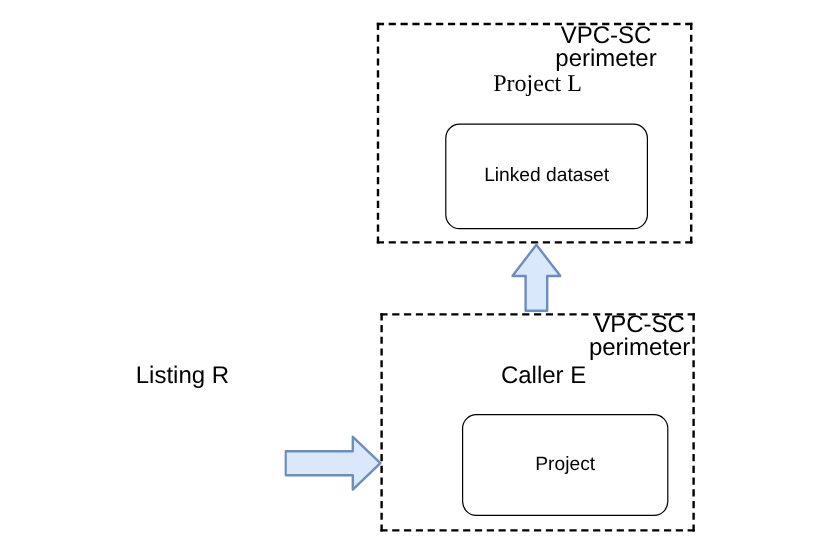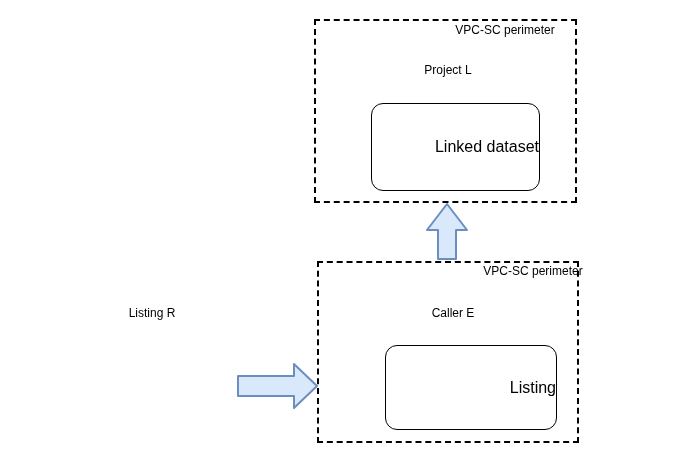--- a/index.html
+++ b/index.html
@@ -13,40 +13,40 @@
   .perimeter {
     position: absolute;
     box-sizing: border-box;
     border: 2px dashed #000;
     background: transparent;
   }
   .perimeter-top    { left: 314px; top: 19px;  width: 263px; height: 184px; }
   .perimeter-bottom { left: 317px; top: 261px; width: 262px; height: 182px; }
   .lbl {
     position: absolute;
-    font-size: 12px;
+    font-size: 20px;
     line-height: 19px;
     color: #000;
     text-align: center;
     white-space: normal;
   }
   .lbl-vpcsc-top    { left: 450px; top: 21px;  width: 110px; }
-  .lbl-project-l    { left: 393px; top: 61px;  width: 110px; white-space: nowrap; }
+  .lbl-project-l    { left: 393px; top: 61px;  width: 110px; white-space: nowrap; font-family: Liberation Serif, serif; }
   .lbl-vpcsc-bottom { left: 478px; top: 262px; width: 110px; }
   .lbl-project-e    { left: 398px; top: 304px; width: 110px; white-space: nowrap; }
   .lbl-project-r    { left: 97px;  top: 304px; width: 110px; white-space: nowrap; }
   .node {
     position: absolute;
     box-sizing: border-box;
     border: 1.5px solid #000;
     border-radius: 12px;
     background: #fff;
     display: flex;
     align-items: center;
-    justify-content: flex-end;
+    justify-content: center;
     font-size: 16px;
     color: #000;
     text-align: center;
   }
   .node-linked  { left: 371px; top: 103px; width: 169px; height: 88px; }
   .node-listing { left: 385px; top: 345px; width: 172px; height: 85px; }
   .node-caller  { left: 59px;  top: 345px; width: 171px; height: 83px; }
   .arrow { position: absolute; }
   .arrow-right { left: 237px; top: 362px; width: 82px; height: 48px; }
   .arrow-up    { left: 426px; top: 203px; width: 42px; height: 57px; }
@@ -60,21 +60,21 @@
   <div class="lbl lbl-vpcsc-top">VPC-SC perimeter</div>
   <div class="lbl lbl-project-l">Project L</div>
   <div class="node node-linked">
     <span>Linked dataset</span>
   </div>
 
   <div class="perimeter perimeter-bottom"></div>
   <div class="lbl lbl-vpcsc-bottom">VPC-SC perimeter</div>
   <div class="lbl lbl-project-e">Caller E</div>
   <div class="node node-listing">
-    <span>Listing</span>
+    <span>Project</span>
   </div>
 
   <div class="lbl lbl-project-r">Listing R</div>
 
   <svg class="arrow arrow-right" viewBox="0 0 82 48" width="82" height="48">
     <polygon points="1,14 57,14 57,2 80,24 57,46 57,34 1,34" fill="#dae8fc" stroke="#6c8ebf" stroke-width="2" stroke-linejoin="round"></polygon>
   </svg>
 
   <svg class="arrow arrow-up" viewBox="0 0 42 57" width="42" height="57">
     <polygon points="21,1 41,27 30,27 30,56 12,56 12,27 1,27" fill="#dae8fc" stroke="#6c8ebf" stroke-width="2" stroke-linejoin="round"></polygon>

